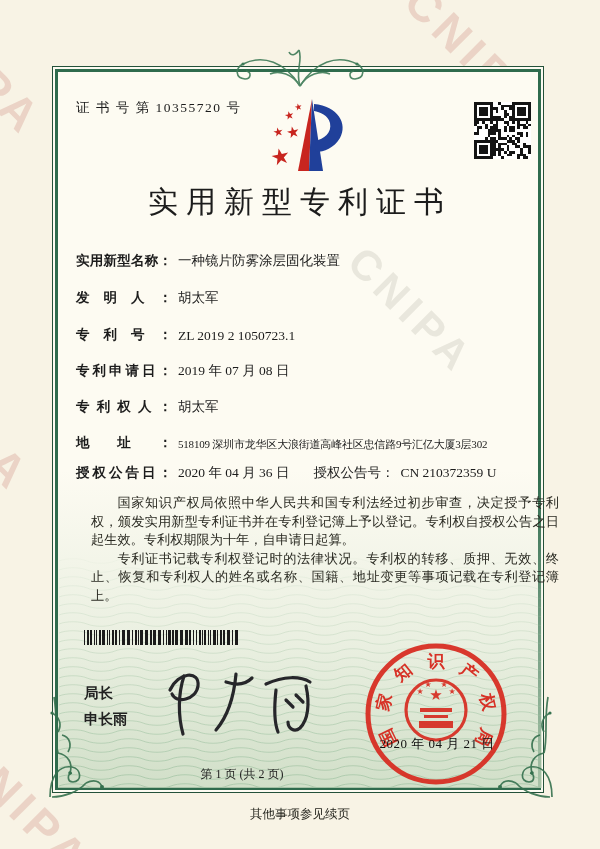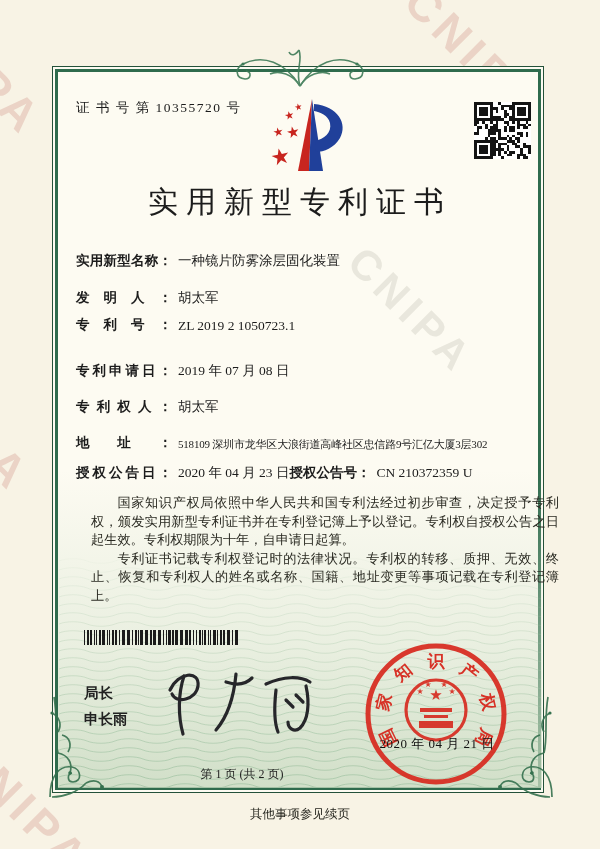--- a/index.html
+++ b/index.html
@@ -20,21 +20,21 @@
         background:linear-gradient(180deg,rgba(214,228,206,0) 0%,rgba(210,225,203,.45) 55%,rgba(198,216,190,.8) 100%);}
   .deco{position:absolute;z-index:4;}
   
   .cert-no{position:absolute;z-index:5;left:76px;top:99px;font-size:13.5px;letter-spacing:1.5px;}
   .title{position:absolute;z-index:5;left:0;top:182px;width:600px;text-align:center;
          font-size:30px;font-weight:normal;letter-spacing:8px;}
   .row{position:absolute;z-index:5;left:76px;white-space:nowrap;font-size:13.5px;font-weight:500;}
   .lab{display:inline-block;width:96px;text-align:justify;text-align-last:justify;font-weight:700;vertical-align:bottom;}
   .val{margin-left:6px;}
   .addr{font-size:11px;letter-spacing:-0.2px;}
-  .lab2{font-weight:700;}
+  .lab2{font-weight:400;margin-left:24px;}
   .body-text{position:absolute;z-index:5;left:76px;top:494px;width:468px;
              font-size:13.2px;line-height:18.6px;text-align:justify;color:#2a2a22;margin-left:15px;}
   .body-text p{margin:0;text-indent:2em;}
   .signer{position:absolute;z-index:5;left:84px;top:680px;
           font-family:"Liberation Sans","DejaVu Sans",sans-serif;font-size:14.5px;font-weight:600;
           line-height:26px;color:#222;}
   .seal-date{position:absolute;z-index:7;left:356px;top:735px;width:162px;text-align:center;
              font-size:13px;letter-spacing:.5px;color:#111;font-weight:500;}
   .page-num{position:absolute;z-index:5;left:0;top:766px;width:484px;text-align:center;font-size:12px;}
   .note{position:absolute;z-index:5;left:0;top:806px;width:600px;text-align:center;font-size:12.5px;color:#26261f;}
@@ -298,34 +298,34 @@
     </svg>
 
   <div class="title">实用新型专利证书</div>
 
   <div class="row" style="top:289px">
     <span class="lab">发明人：</span><span class="val">胡太军</span>
   </div>
   <div class="row" style="top:252px">
     <span class="lab">实用新型名称：</span><span class="val">一种镜片防雾涂层固化装置</span>
   </div>
-  <div class="row" style="top:316px">
+  <div class="row" style="top:326px">
     <span class="lab">专利号：</span><span class="val">ZL 2019 2 1050723.1</span>
   </div>
   <div class="row" style="top:362px">
     <span class="lab">专利申请日：</span><span class="val">2019 年 07 月 08 日</span>
   </div>
   <div class="row" style="top:398px">
     <span class="lab">专利权人：</span><span class="val">胡太军</span>
   </div>
   <div class="row" style="top:434px">
     <span class="lab">地址：</span><span class="val addr">518109 深圳市龙华区大浪街道高峰社区忠信路9号汇亿大厦3层302</span>
   </div>
   <div class="row" style="top:464px">
-    <span class="lab">授权公告日：</span><span class="val">2020 年 04 月 23 日</span><span class="lab2">授权公告号：</span><span class="val">CN 210372359 U</span>
+    <span class="lab">授权公告日：</span><span class="val">2020 年 04 月 36 日</span><span class="lab2">授权公告号：</span><span class="val">CN 210372359 U</span>
   </div>
 
   <div class="body-text">
     <p>国家知识产权局依照中华人民共和国专利法经过初步审查，决定授予专利权，颁发实用新型专利证书并在专利登记簿上予以登记。专利权自授权公告之日起生效。专利权期限为十年，自申请日起算。</p>
     <p>专利证书记载专利权登记时的法律状况。专利权的转移、质押、无效、终止、恢复和专利权人的姓名或名称、国籍、地址变更等事项记载在专利登记簿上。</p>
   </div>
 
   <svg id="barcode" class="deco" style="left:84px;top:630px;z-index:5;shape-rendering:crispEdges;" width="160" height="16">
       <rect x="0" y="0" width="1" height="15" fill="#1b1b1b"></rect>
       <rect x="3" y="0" width="2" height="15" fill="#1b1b1b"></rect>

